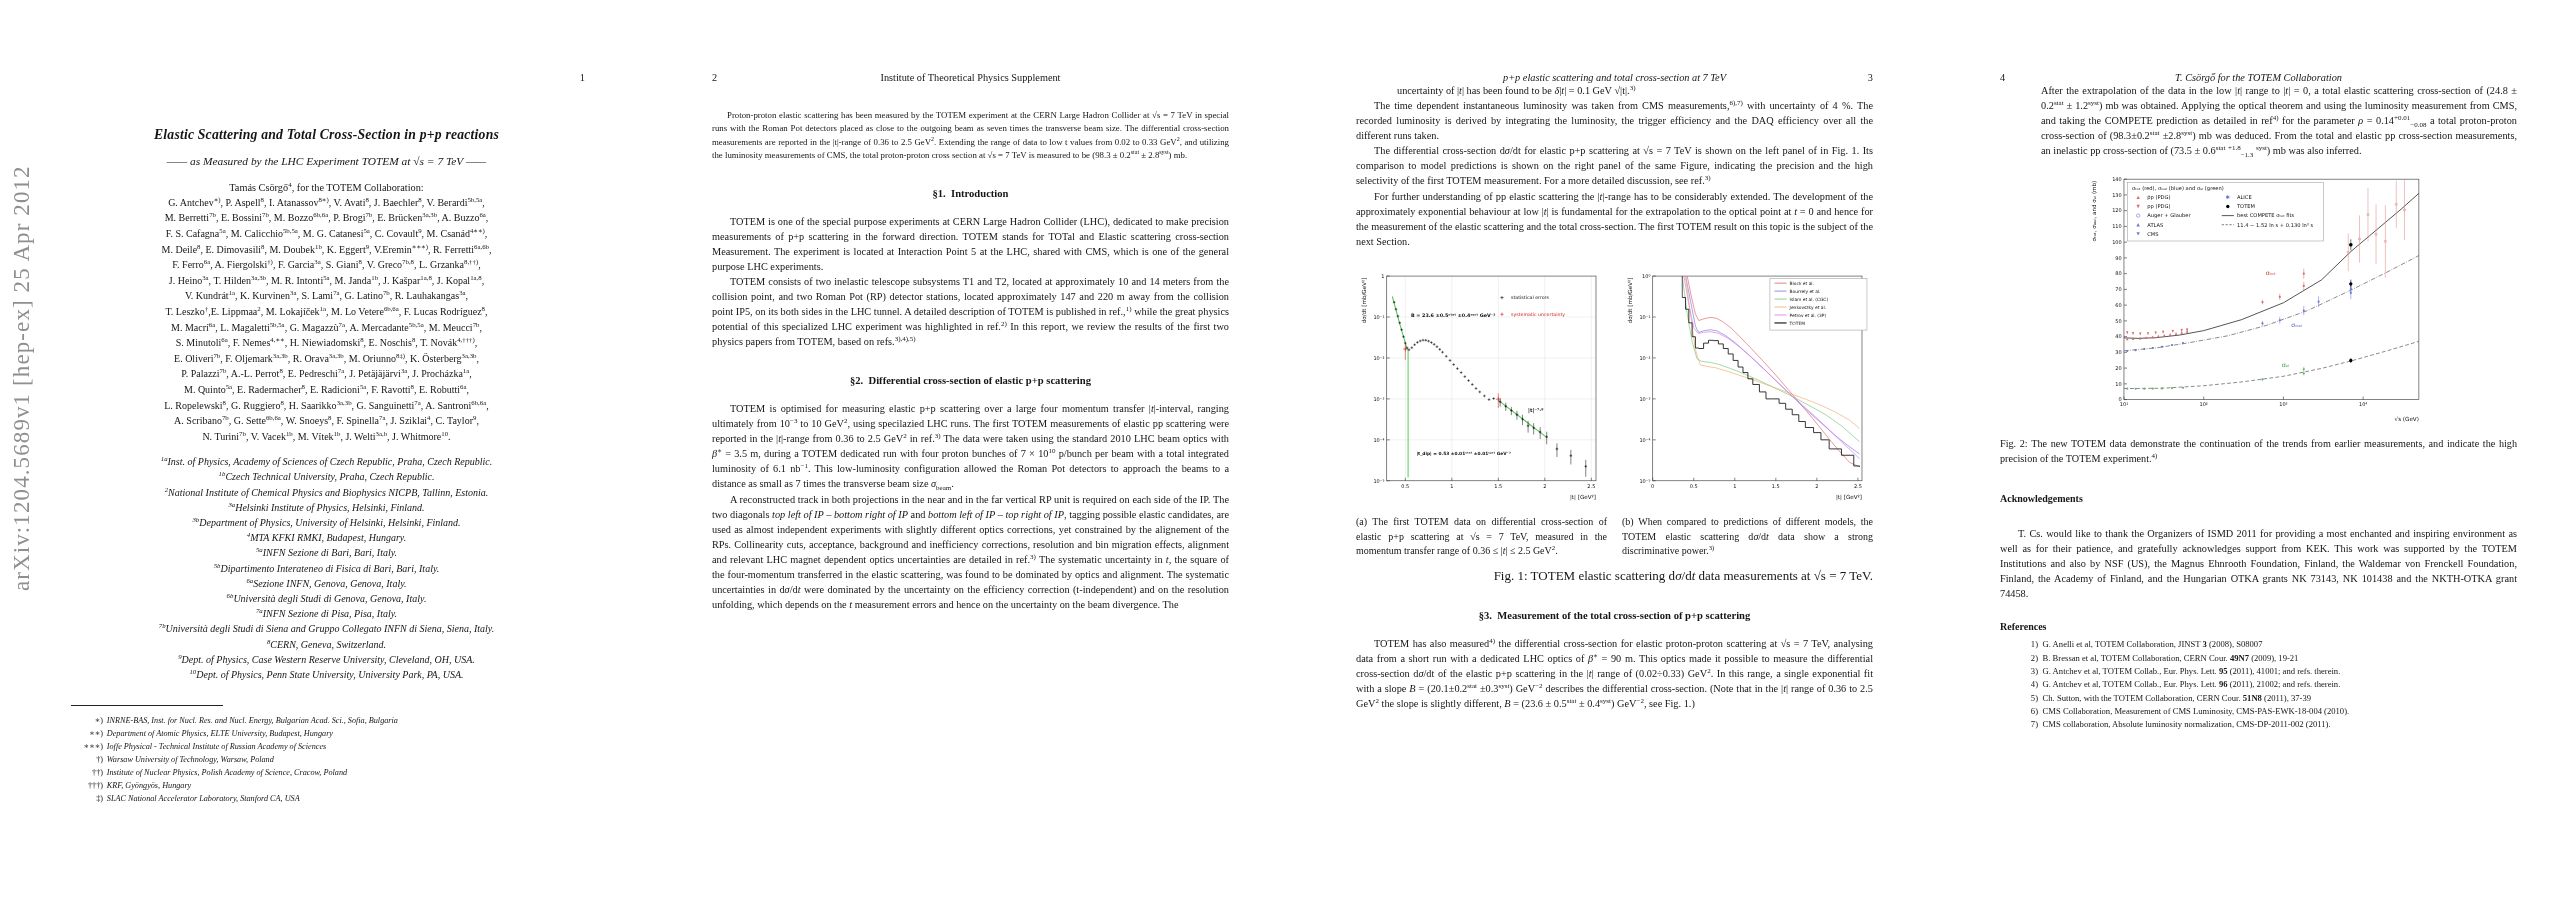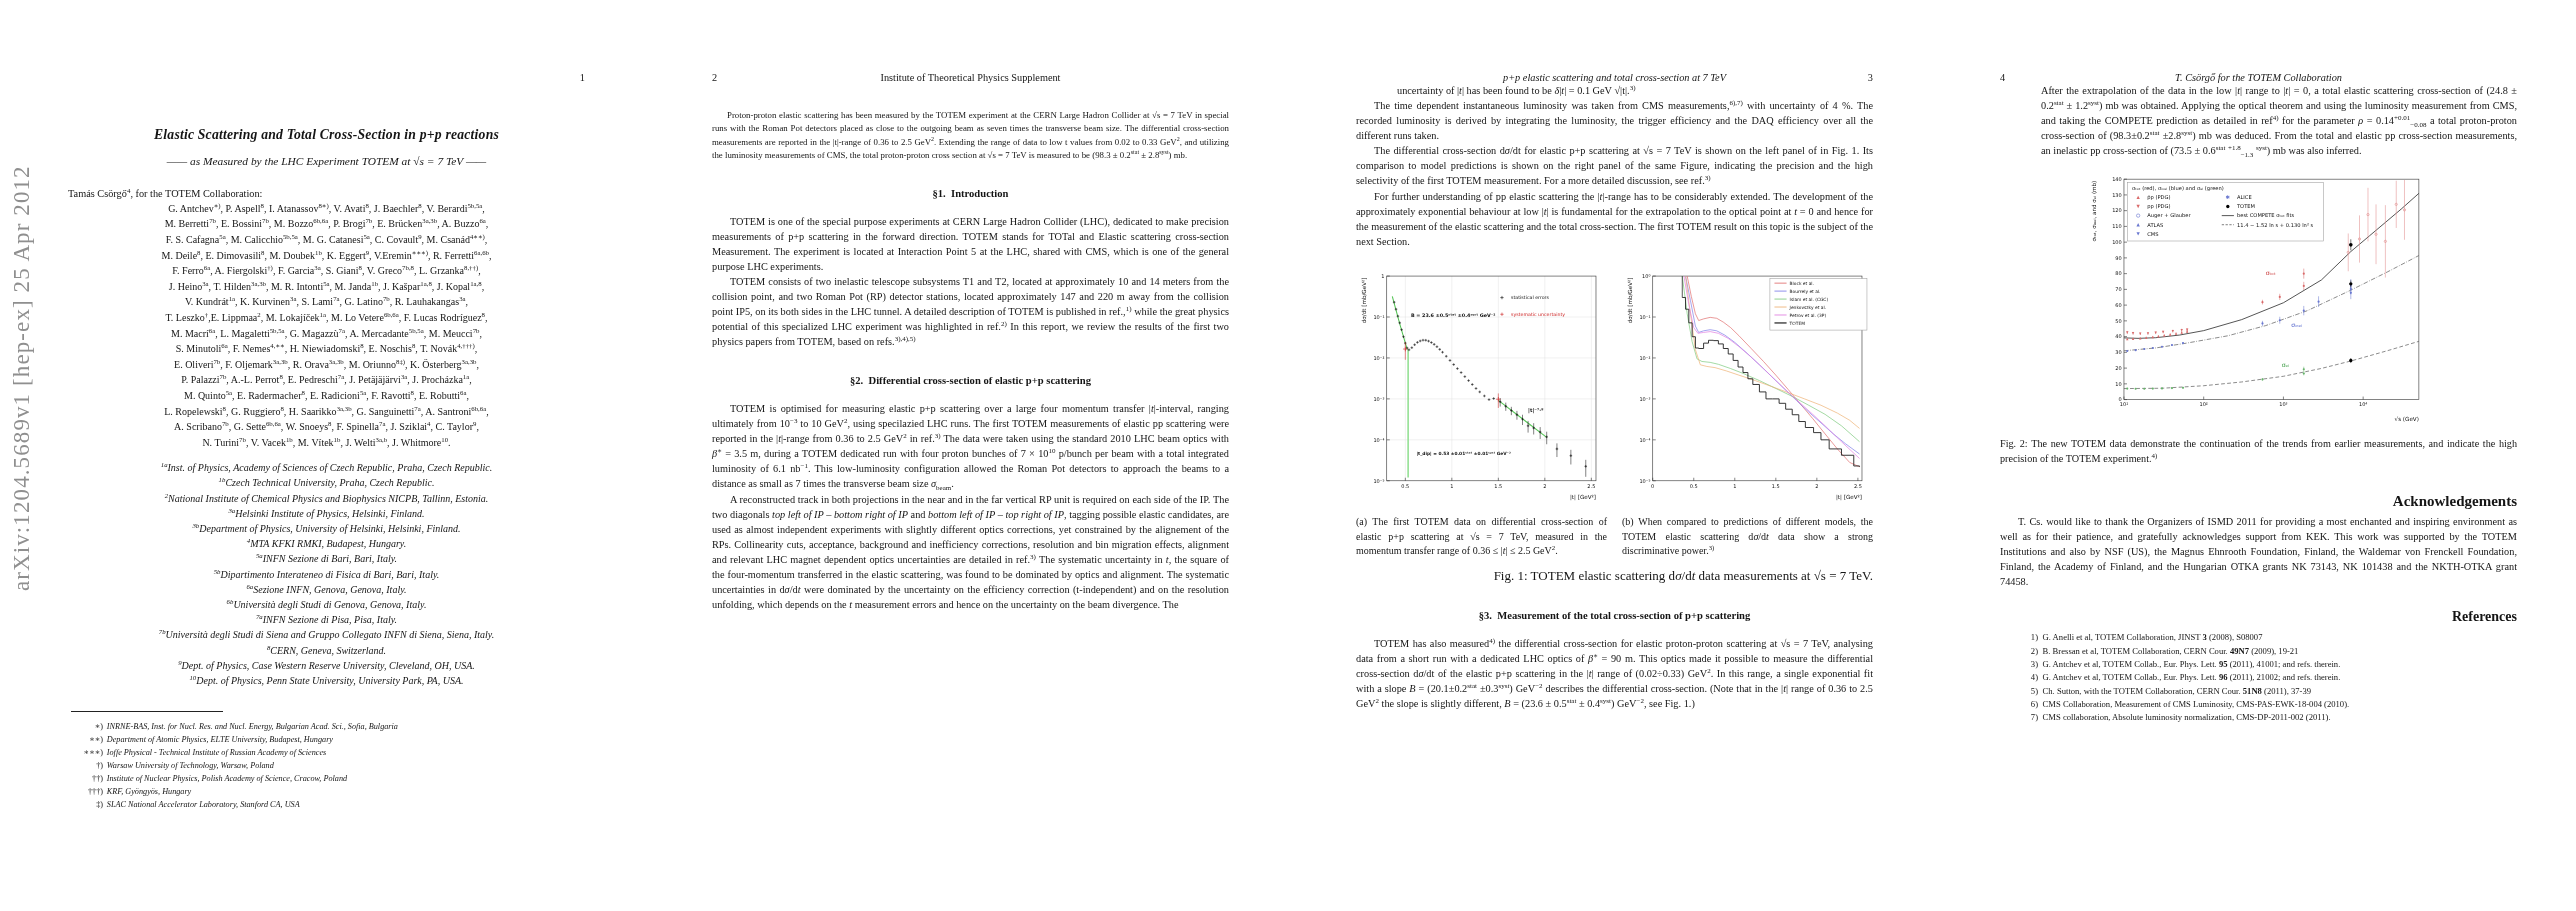--- a/index.html
+++ b/index.html
@@ -9,21 +9,21 @@
        font-size:23px;letter-spacing:1.1px;color:#8f8f8f;white-space:nowrap;}
   .pages{display:flex;width:2576px;height:911px;}
   .page{width:644px;height:911px;box-sizing:border-box;padding:73px 59px 0 68px;position:relative;}
   .runhead{display:flex;font-size:10.3px;line-height:1;align-items:baseline;}
   .rh-no{width:20px;}
   .rh-no.right{text-align:right;}
   .rh-center{flex:1;text-align:center;}
   .rh-center.it{font-style:italic;}
   h1.title{font-size:13.7px;font-weight:700;text-align:center;margin:44px 0 0;letter-spacing:0.2px;font-style:italic;}
   .subtitle{margin-top:12px;text-align:center;font-style:italic;font-size:11.4px;}
-  .author-lead{margin-top:21px;font-size:10.3px;}
+  .author-lead{margin-top:15px;text-align:center;font-size:10.3px;}
   .authors{margin-top:1.5px;}
   .author-line{text-align:center;font-size:10px;line-height:1.56;}
   .institutions{margin-top:10px;}
   .inst-line{text-align:center;font-style:italic;font-size:10px;line-height:1.52;}
   .fnrule{width:152px;border-top:1px solid #222;margin:23px 0 7.6px 3px;}
   .footnote{display:flex;font-size:8.2px;line-height:1.6;}
   .fn-mark{flex:none;width:35px;text-align:right;padding-right:3.8px;}
   .fn-text{flex:1;font-style:italic;}
   sup{font-size:68%;line-height:0;}
   sub{font-size:68%;line-height:0;}
@@ -31,22 +31,22 @@
   .sec-head{margin:26px 0 15px;text-align:center;font-weight:700;font-size:10.6px;}
   .para{font-size:10.3px;line-height:1.46;text-align:justify;text-indent:18px;margin:0;}
   .para.noindent{text-indent:0;margin-left:41px;}
   .figrow{display:flex;gap:15px;margin-top:21px;}
   .subfig{width:251px;}
   .subfig svg{display:block;margin:0 auto;}
   .subcap{margin-top:13.7px;font-size:10px;line-height:1.45;text-align:justify;}
   .figcap-main{margin-top:9px;text-align:right;font-size:13px;}
   .fig2wrap{margin-top:15px;text-align:center;}
   .fig2cap{margin-top:9px;font-size:10.2px;line-height:1.46;text-align:justify;}
-  .ack-head{margin:26px 0 4px;text-align:right;font-weight:700;font-size:15px;}
-  .ref-head{margin:20px 0 6px;text-align:right;font-weight:700;font-size:14px;}
+  .ack-head{margin:26px 0 22px;text-align:left;font-weight:700;font-size:10px;}
+  .ref-head{margin:20px 0 6px;text-align:left;font-weight:700;font-size:10px;}
   .refs{width:477px;margin:0 auto;font-size:8.6px;line-height:1.55;}
   .ref{display:flex;}
   .ref-no{flex:none;width:18px;text-align:right;padding-right:4.6px;}
   .ref-text{flex:1;}
   svg.chart{font-family:"DejaVu Sans","Liberation Sans",sans-serif;}
 </style>
 </head>
 <body>
 
 <div class="watermark">arXiv:1204.5689v1  [hep-ex]  25 Apr 2012</div>

